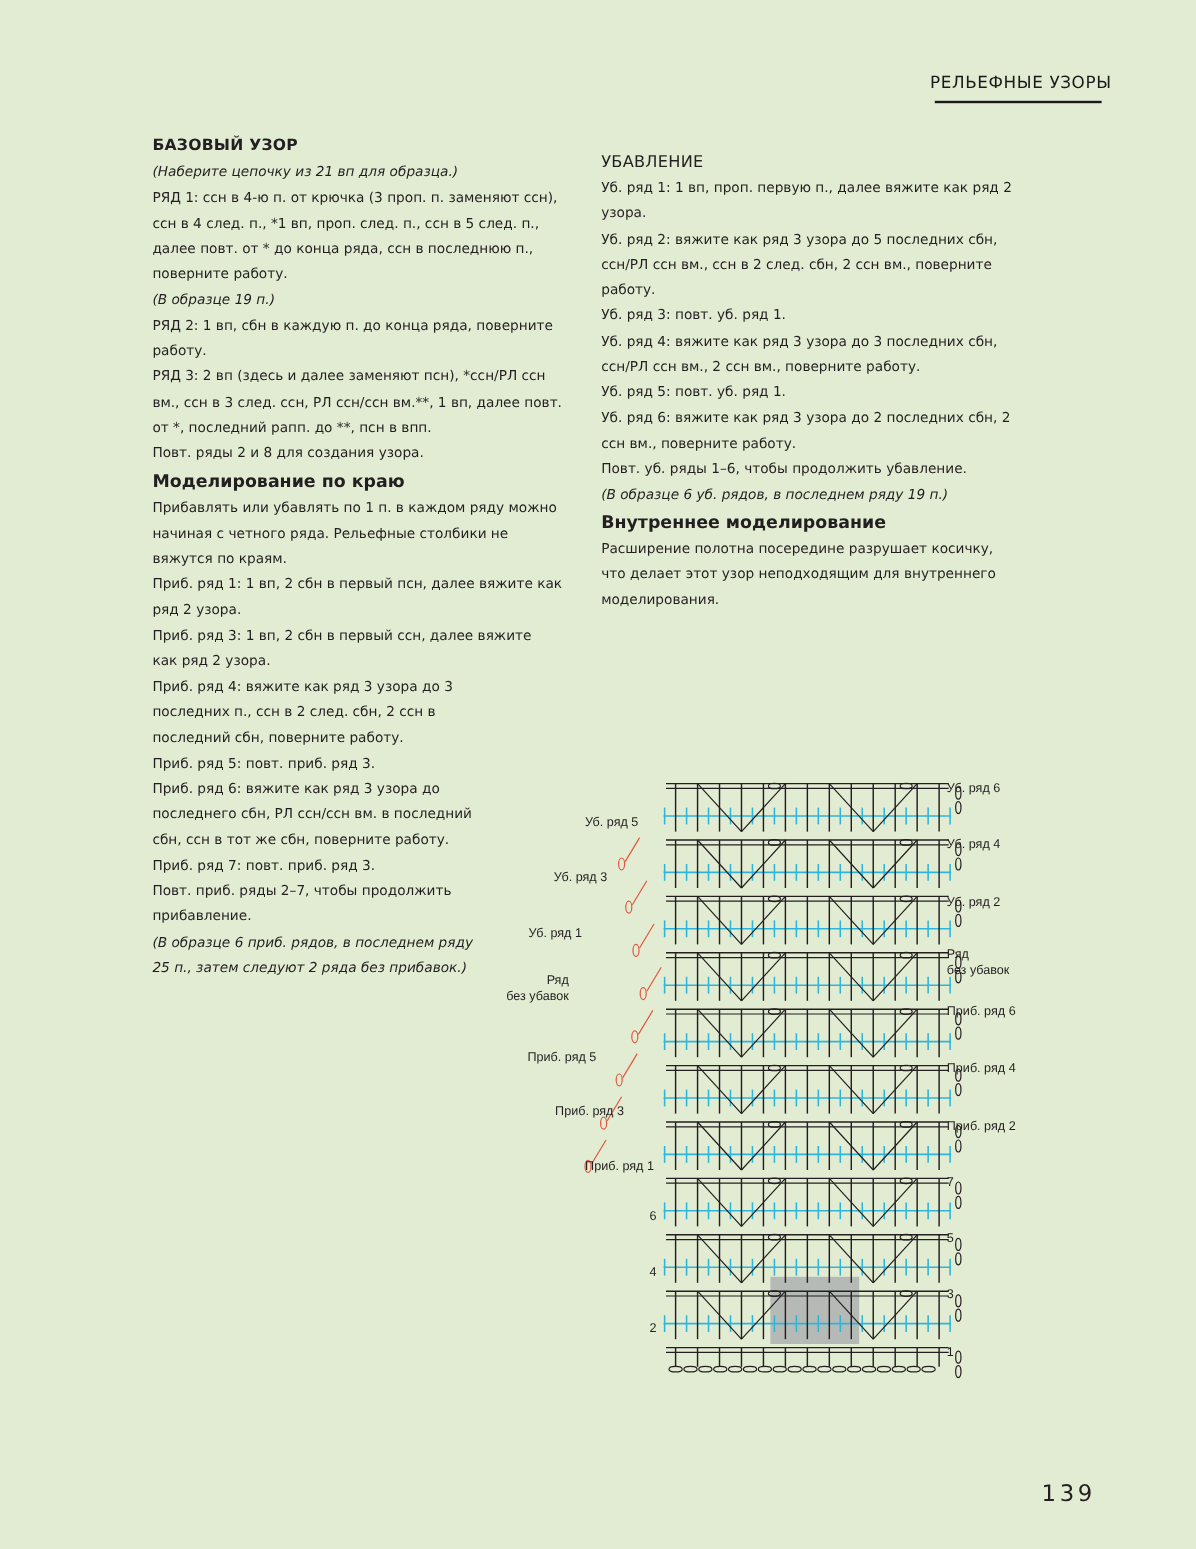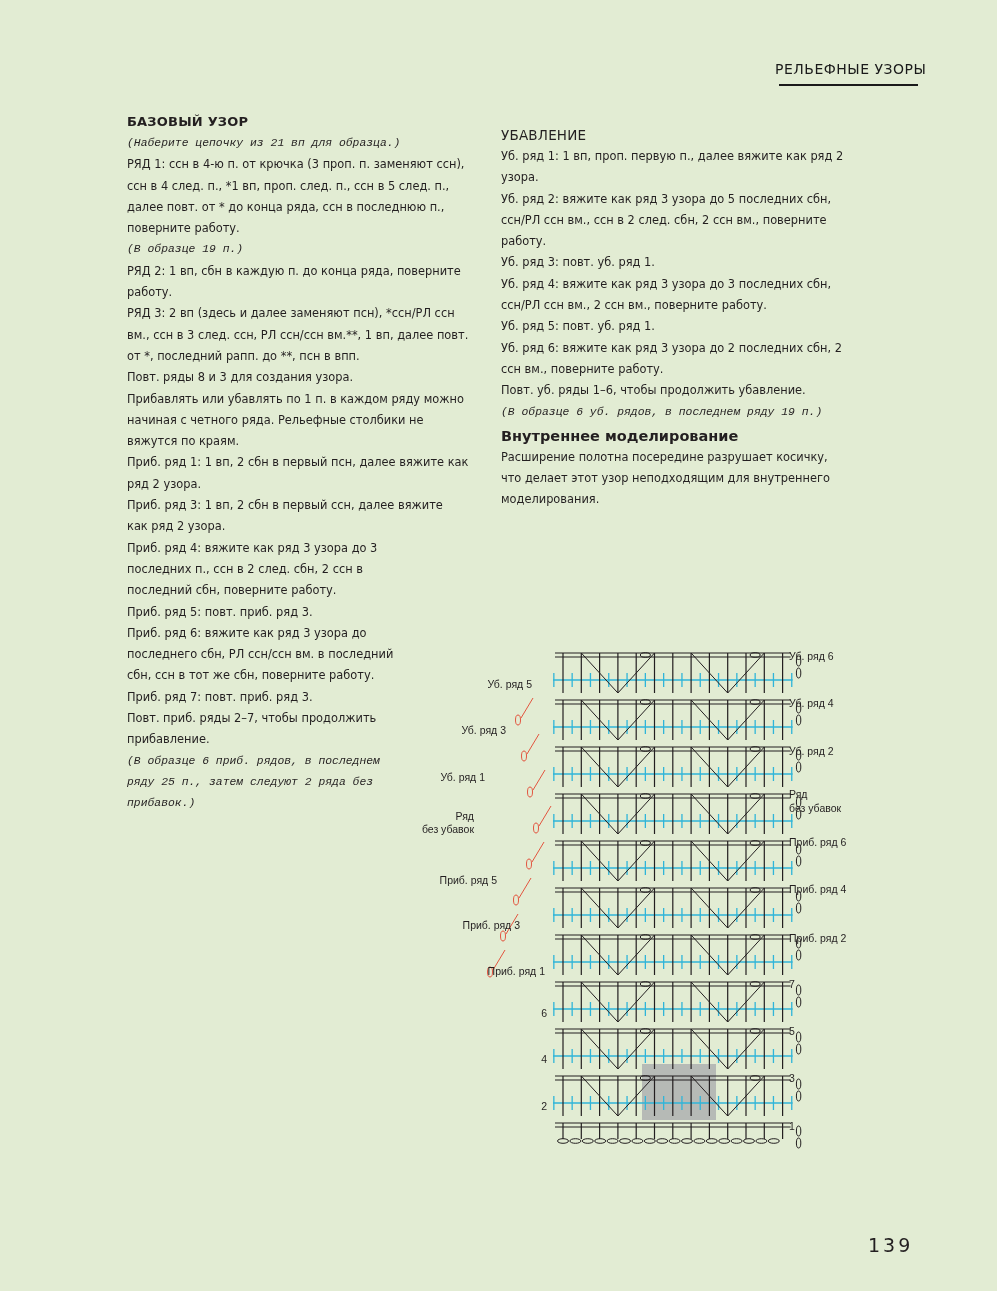--- a/index.html
+++ b/index.html
@@ -21,42 +21,43 @@
       position: absolute; left: 779px; top: 84px; width: 139px; height: 2px;
       background: #1a1a1a;
     }
     .col { position: absolute; font-size: 11.4px; line-height: 21.3px; }
     .col-left { left: 127px; top: 111px; width: 345px; }
     .col-right { left: 501px; top: 111px; width: 350px; margin-top: 13px; }
     .col p { margin: 0; }
     .h-caps { font-size: 13px; font-weight: bold; line-height: 22px; letter-spacing: 0.2px; }
     .h-caps.light { font-weight: normal; font-size: 13.5px; }
     .h-bold { font-size: 14.5px; font-weight: bold; line-height: 22px; margin-top: 2px !important; }
-    .it { font-style: italic; font-family: Liberation Mono, monospace; }
+    .it { font-style: italic; }
     .page-num {
       position: absolute; left: 868px; top: 1234px;
       font-size: 19px; letter-spacing: 3px;
     }
     #chart { position: absolute; left: 0; top: 0; }
     .lbl { font-family: "Liberation Sans", sans-serif; font-size: 10.5px; fill: #231f20; }
   </style>
 </head>
 <body>
 
 <div class="header-title">РЕЛЬЕФНЫЕ УЗОРЫ</div>
 <div class="header-rule"></div>
 
 <div class="col col-left">
   <p class="h-caps">БАЗОВЫЙ УЗОР</p>
   <p class="it">(Наберите цепочку из 21 вп для образца.)</p>
   <p>РЯД 1: ссн в 4-ю п. от крючка (3 проп. п. заменяют ссн), ссн в 4 след. п., *1 вп, проп. след. п., ссн в 5 след. п., далее повт. от * до конца ряда, ссн в последнюю п., поверните работу.</p>
   <p class="it">(В образце 19 п.)</p>
   <p>РЯД 2: 1 вп, сбн в каждую п. до конца ряда, поверните работу.</p>
   <p>РЯД 3: 2 вп (здесь и далее заменяют псн), *ссн/РЛ ссн вм., ссн в 3 след. ссн, РЛ ссн/ссн вм.**, 1 вп, далее повт. от *, последний рапп. до **, псн в впп.</p>
-  <p>Повт. ряды 8 и 3 для создания узора.</p>
+  <p>Повт. ряды 2 и 8 для создания узора.</p>
+  <p class="h-bold">Моделирование по краю</p>
   <p>Прибавлять или убавлять по 1 п. в каждом ряду можно начиная с четного ряда. Рельефные столбики не вяжутся по краям.</p>
   <p>Приб. ряд 1: 1 вп, 2 сбн в первый псн, далее вяжите как ряд 2 узора.</p>
   <p style="width:320px">Приб. ряд 3: 1 вп, 2 сбн в первый ссн, далее вяжите как ряд 2 узора.</p>
   <p style="width:300px">Приб. ряд 4: вяжите как ряд 3 узора до 3 последних п., ссн в 2 след. сбн, 2 ссн в последний сбн, поверните работу.</p>
   <p>Приб. ряд 5: повт. приб. ряд 3.</p>
   <p style="width:270px">Приб. ряд 6: вяжите как ряд 3 узора до последнего сбн, РЛ ссн/ссн вм. в последний сбн, ссн в тот же сбн, поверните работу.</p>
   <p>Приб. ряд 7: повт. приб. ряд 3.</p>
   <p style="width:270px">Повт. приб. ряды 2–7, чтобы продолжить прибавление.</p>
   <p class="it" style="width:280px">(В образце 6 приб. рядов, в последнем ряду 25 п., затем следуют 2 ряда без прибавок.)</p>
 </div>

